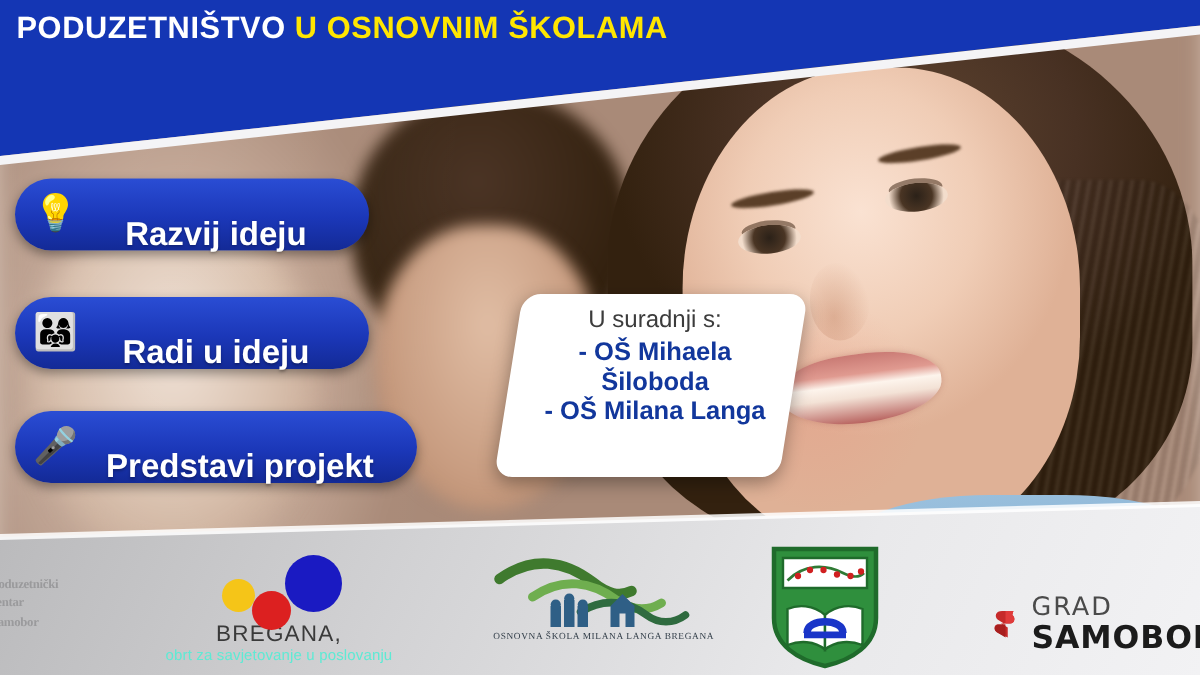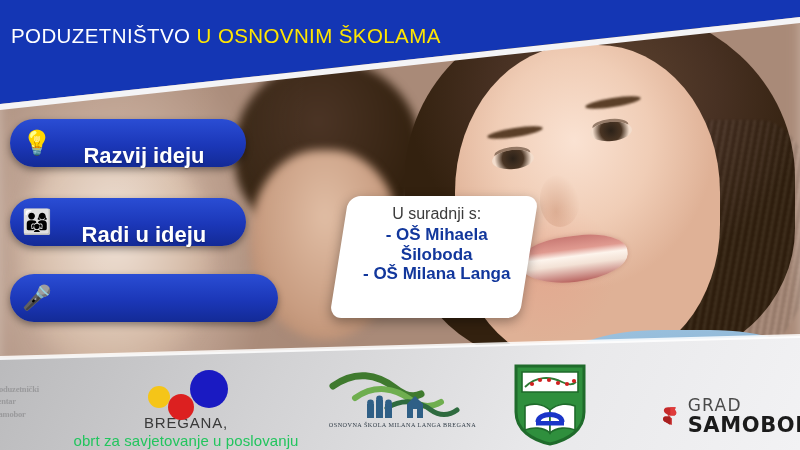--- a/index.html
+++ b/index.html
@@ -157,23 +157,23 @@
   }
   .header-rule {
     position: absolute;
     left: 0; top: 0;
     width: 800px; height: 126px;
     background: #f4f4f6;
     clip-path: polygon(0 104px, 800px 17px, 800px 23px, 0 110px);
   }
   .title {
     position: absolute;
-    left: 11px; top: 24px;
+    left: 11px; top: 7px;
     font-size: 20.5px;
-    font-weight: normal;
+    font-weight: bold;
     letter-spacing: 0.4px;
     white-space: nowrap;
     color: #ffffff;
   }
   .title .hl { color: #ffe600; }
 
   
   .pill {
     position: absolute;
     display: flex;
@@ -263,21 +263,21 @@
   }
 
   
   #logo-meta { left: 72px; top: 368px; width: 228px; text-align: center; }
   .meta-dots { position: relative; height: 46px; }
   .dot { position: absolute; border-radius: 50%; }
   .dot.y { left: 76px; top: 18px; width: 22px; height: 22px; background: #f5c518; }
   .dot.r { left: 96px; top: 26px; width: 26px; height: 26px; background: #dc2020; }
   .dot.b { left: 118px; top: 2px; width: 38px; height: 38px; background: #1a1ac2; }
   .meta-n1 { font-size: 15px; color: #3a3a3a; letter-spacing: 0.8px; }
-  .meta-n2 { font-size: 15px; color: #22c55e; margin-top: 1px; letter-spacing: 0.1px; white-space: nowrap; }
+  .meta-n2 { font-size: 10px; color: #5eead4; margin-top: 1px; letter-spacing: 0.1px; white-space: nowrap; }
 
   
   #logo-langa { left: 325px; top: 368px; width: 155px; text-align: center; }
   .langa-mark { height: 52px; }
   .langa-cap {
     font-family: "Liberation Serif", serif;
     font-size: 6.2px;
     letter-spacing: 0.45px;
     color: #2f3b46;
     white-space: nowrap;
@@ -335,20 +335,21 @@
   <div class="pill" id="pill-1">
     <span class="emj">💡</span>
     <span class="ptxt">Razvij ideju</span>
   </div>
   <div class="pill" id="pill-2">
     <span class="emj">👨‍👩‍👧</span>
     <span class="ptxt">Radi u ideju</span>
   </div>
   <div class="pill" id="pill-3">
     <span class="emj">🎤</span>
+    <span class="ptxt">Predstavi projekt</span>
   </div>
 
   <div class="callout">
     <div class="callout-inner">
       <div class="co-lead">U suradnji s:</div>
       <div class="co-line">- OŠ Mihaela</div>
       <div class="co-line">Šiloboda</div>
       <div class="co-line">- OŠ Milana Langa</div>
     </div>
   </div>

